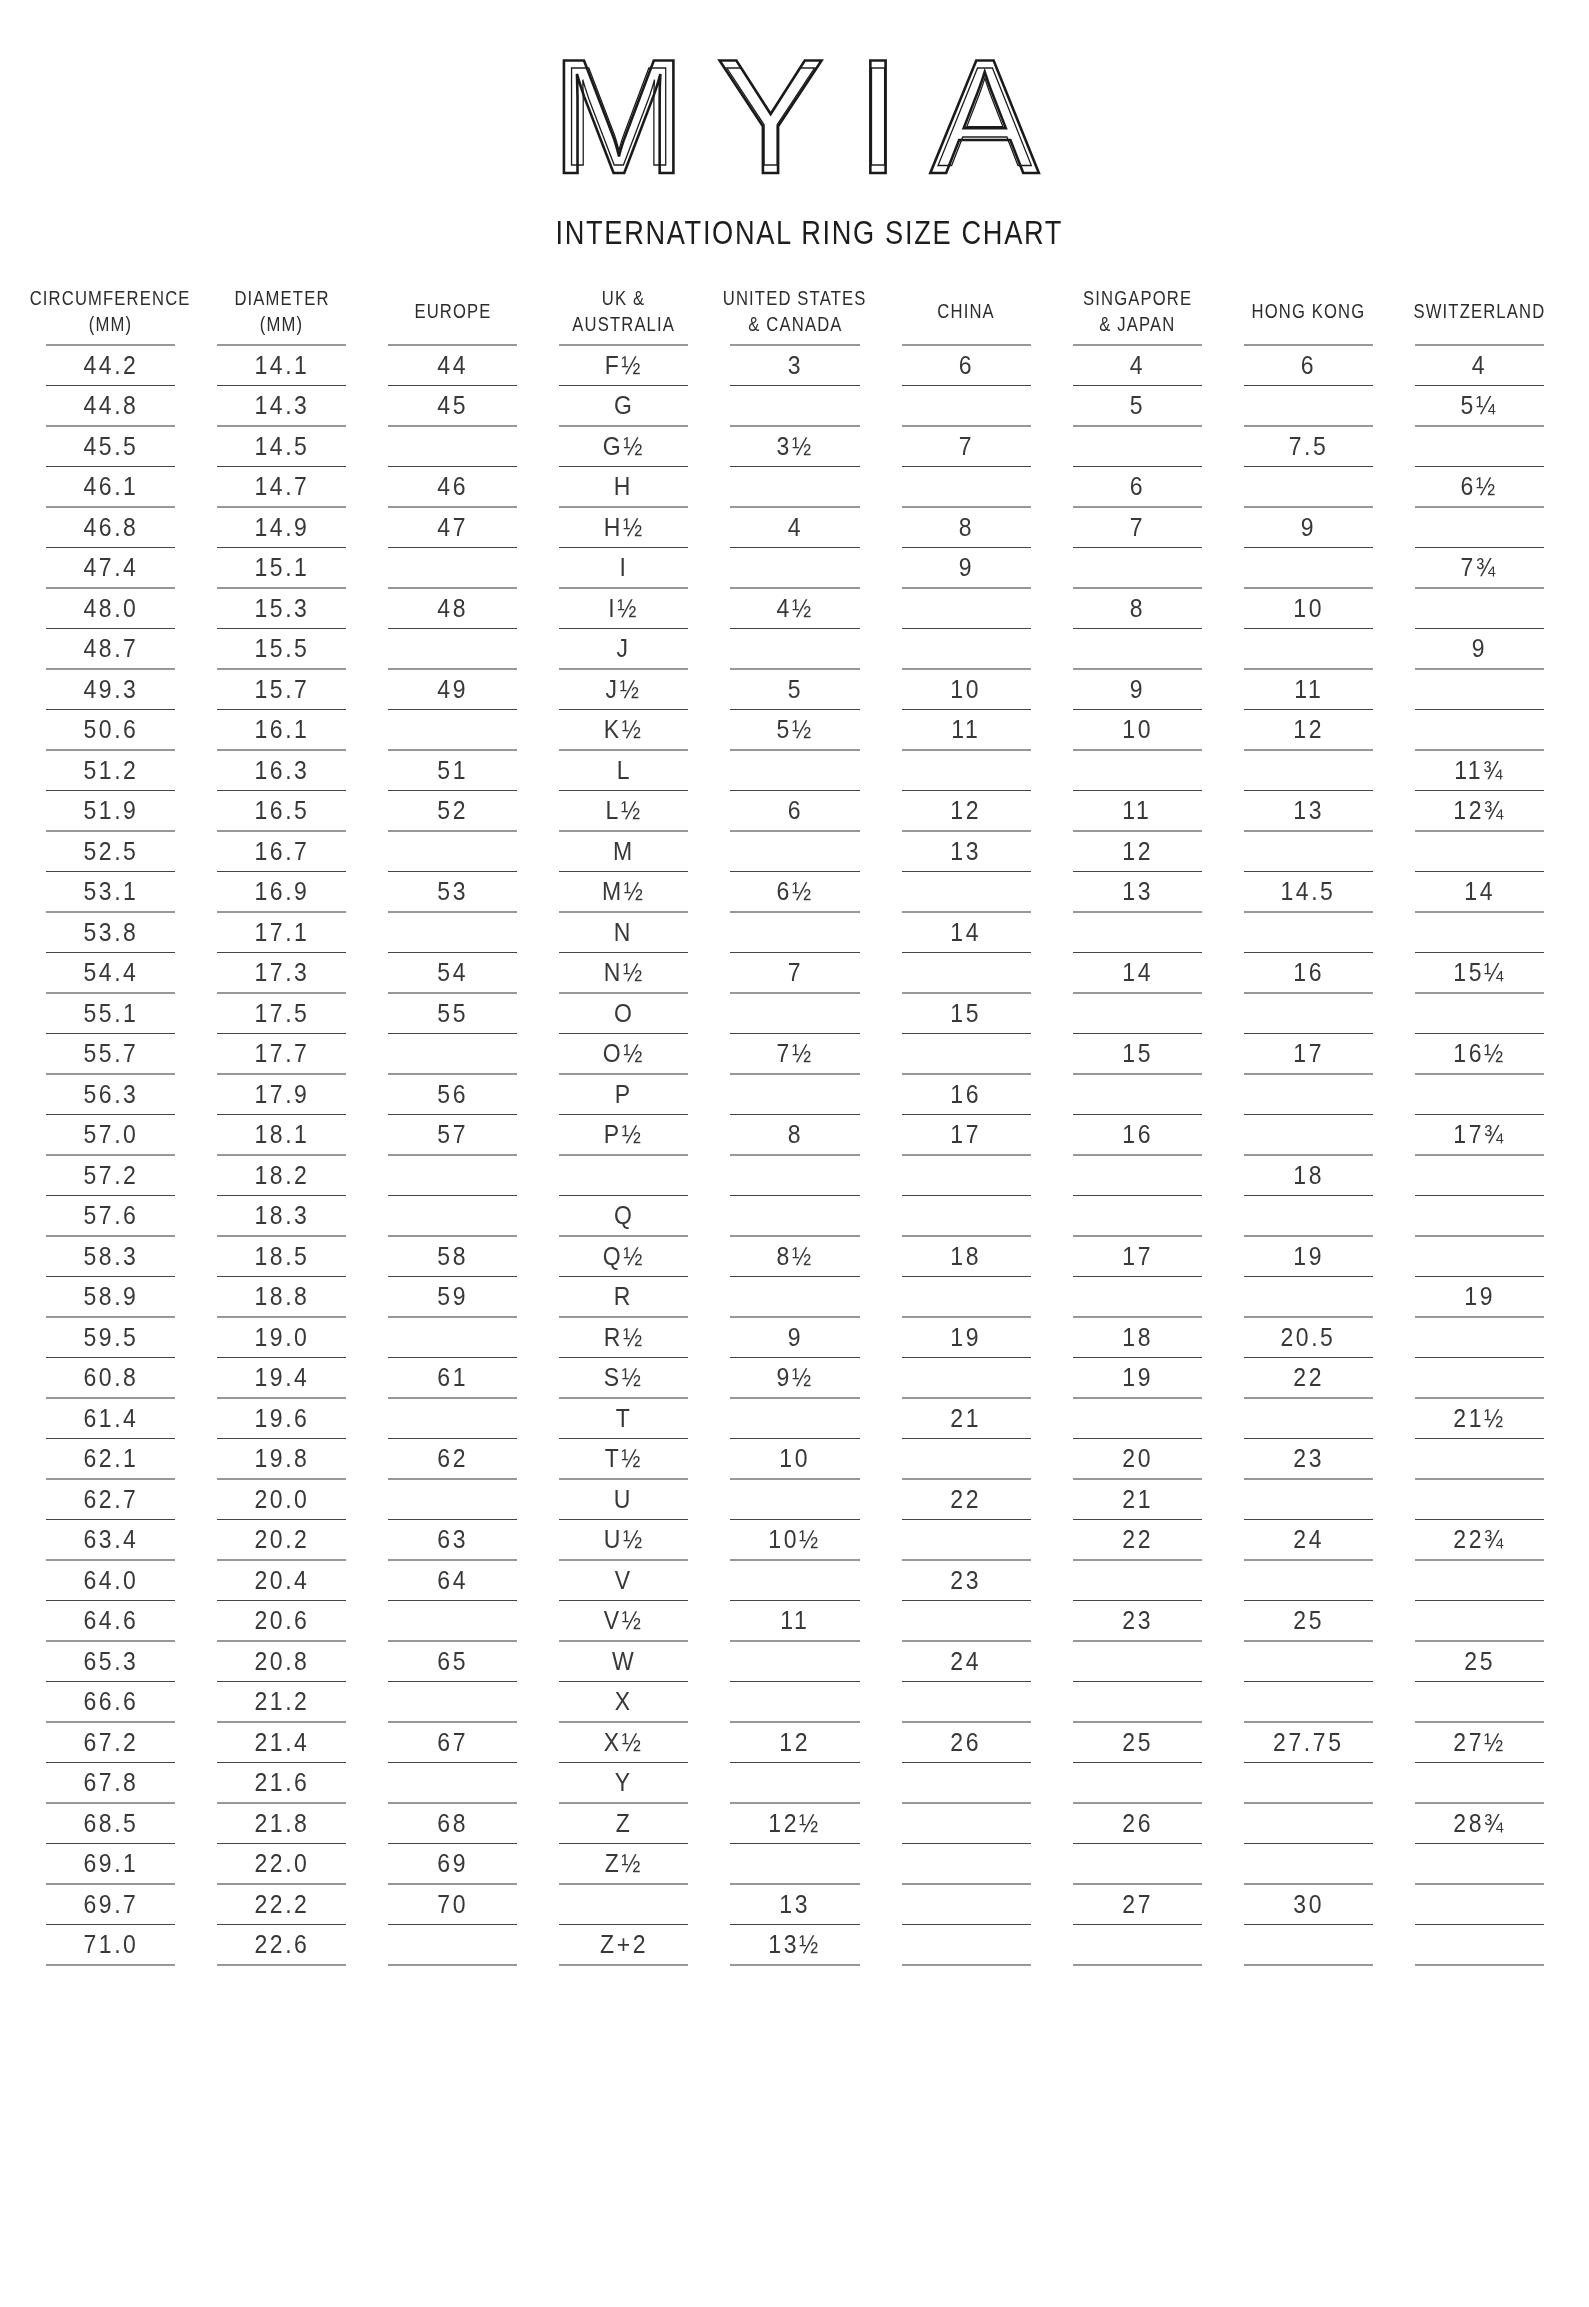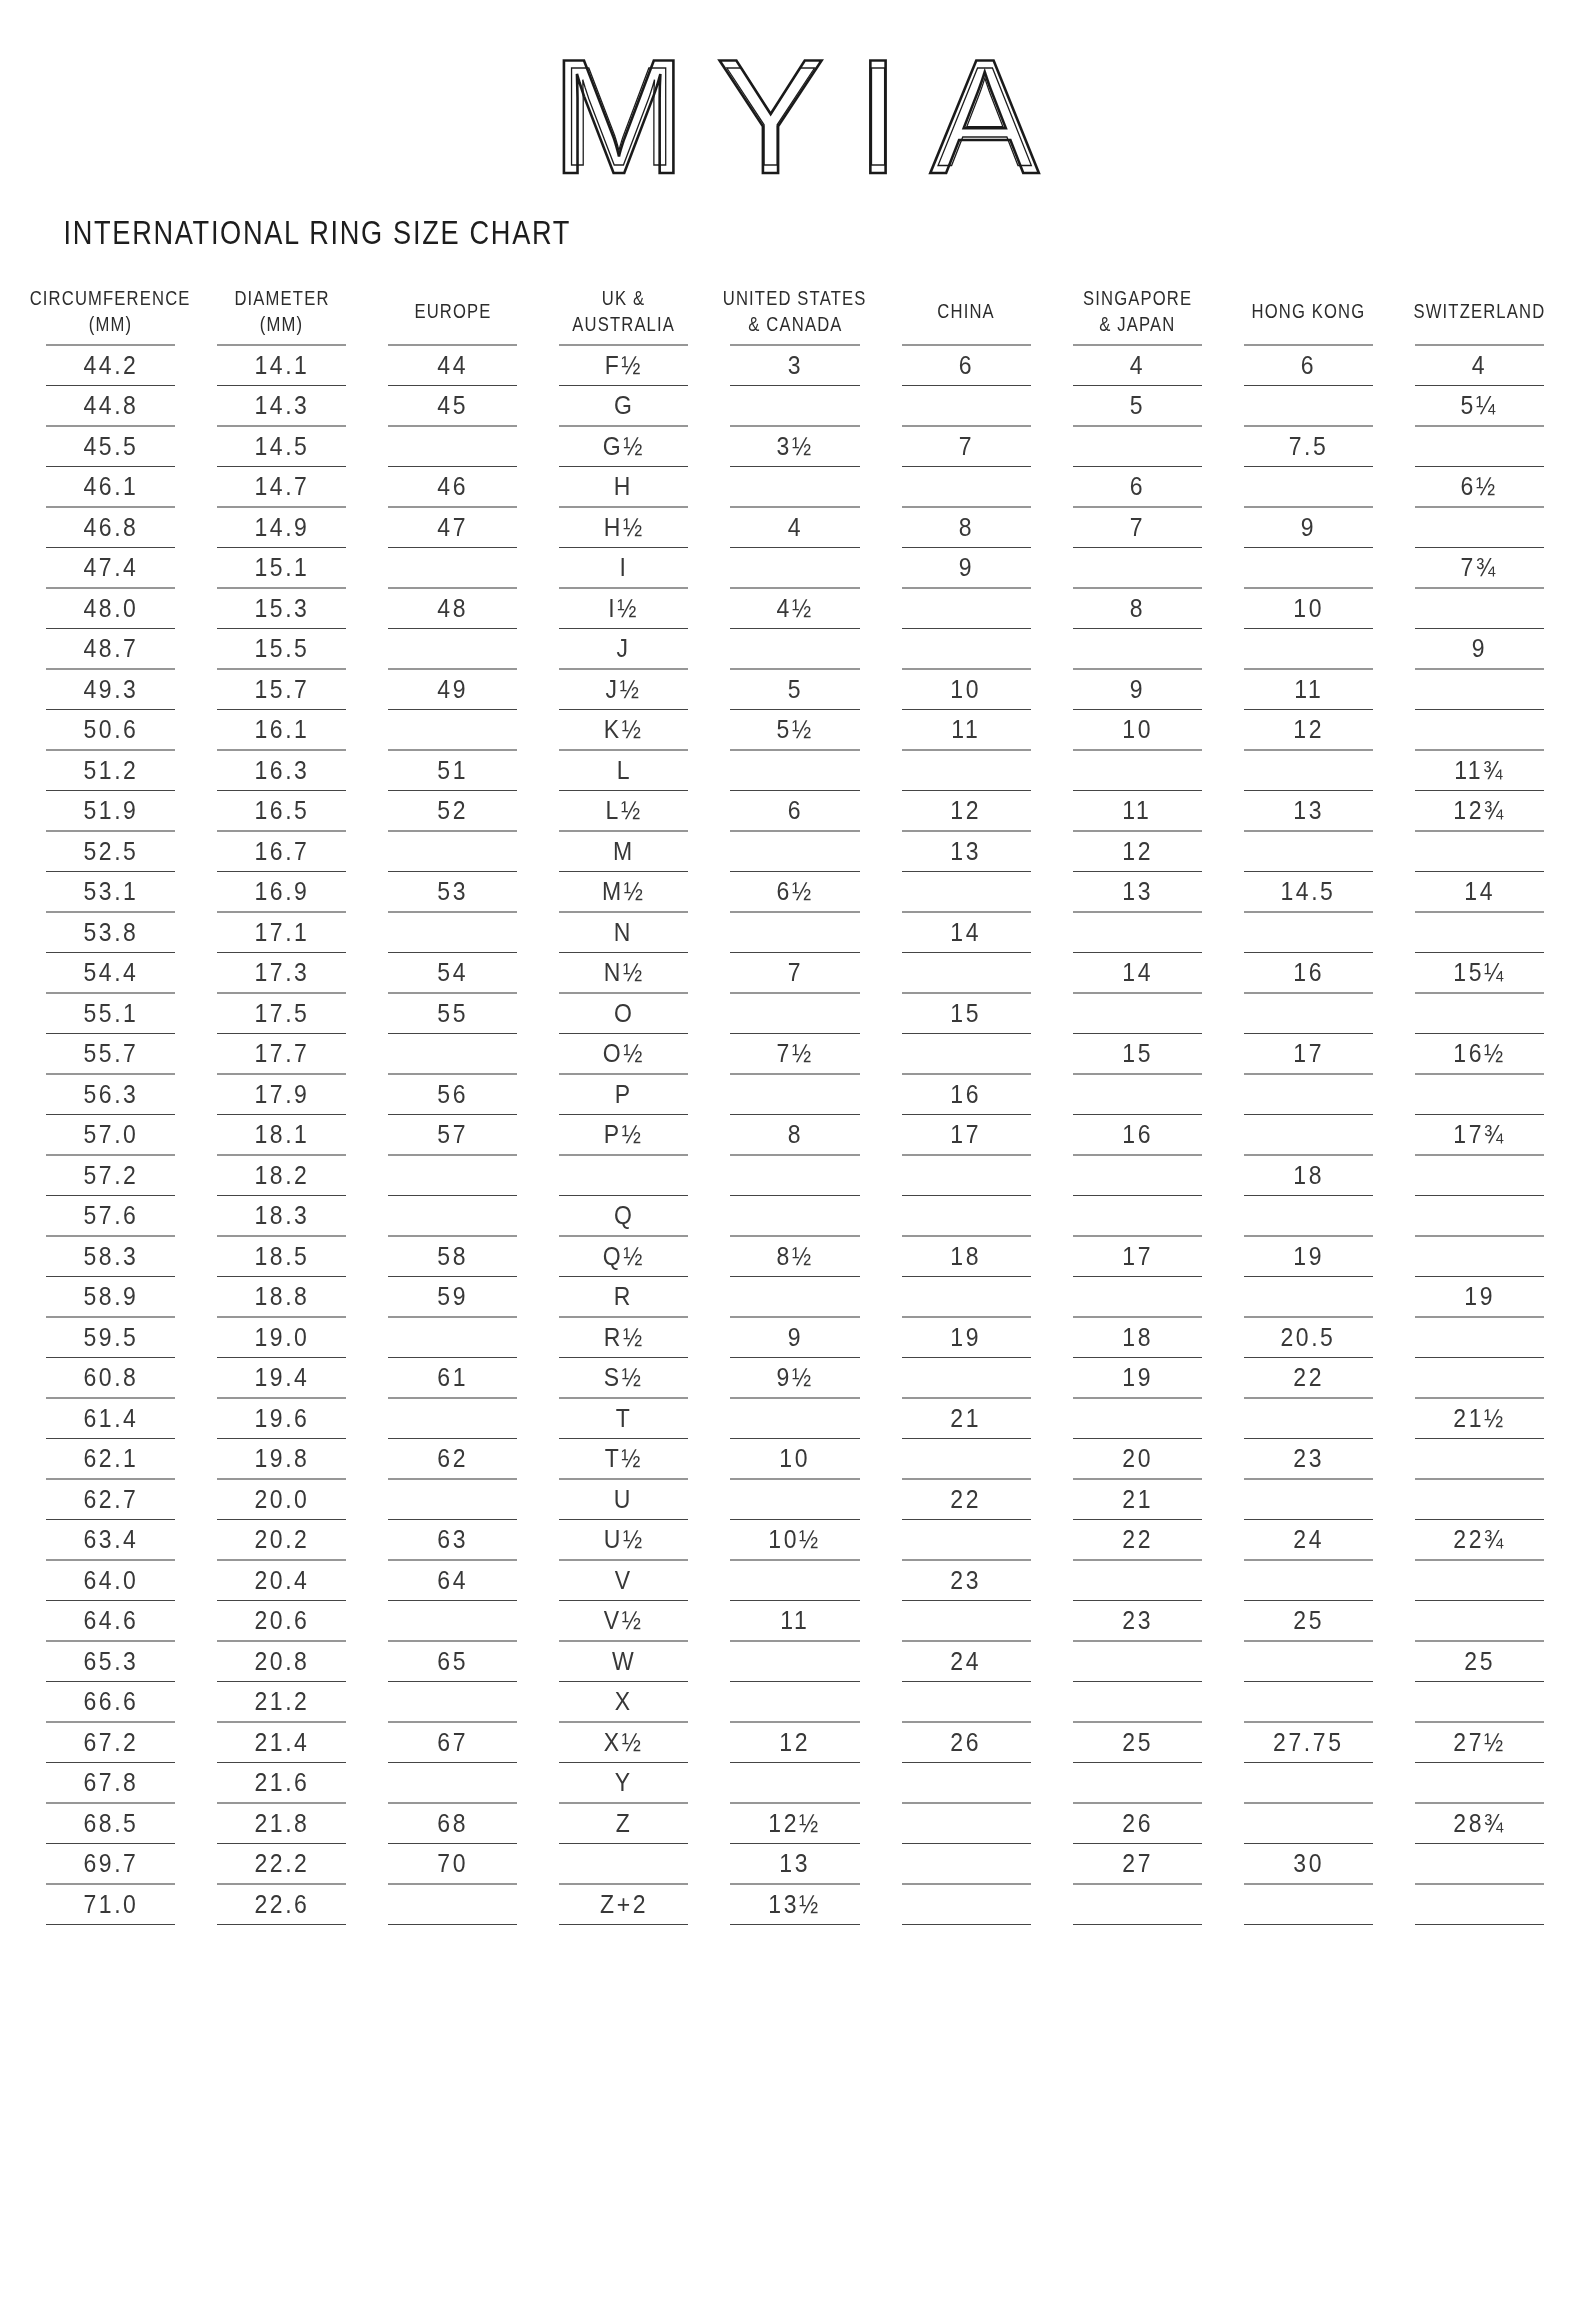--- a/index.html
+++ b/index.html
@@ -11,21 +11,21 @@
     overflow: hidden;
     font-family: "Liberation Sans", "DejaVu Sans", sans-serif;
   }
   .brand { text-align: center; }
   .logo-svg { display: inline-block; margin-top: 39px; }
   .logo-svg text {
     font-family: "Liberation Sans", "DejaVu Sans", sans-serif;
     fill: none;
     stroke: #1a1a1a;
   }
-  .title-row { text-align: left; margin-top: 25px; }
+  .title-row { text-align: center; margin-top: 25px; margin-left: 28px; }
   .title {
     display: inline-block;
     font-size: 34px;
     letter-spacing: 2.1px;
     color: #1d1d1d;
     white-space: nowrap;
     transform: scaleX(0.80);
   }
   table.ring-table {
     width: 1582px;
@@ -549,20 +549,31 @@
           <td><span class="val">21.8</span></td>
           <td><span class="val">68</span></td>
           <td><span class="val">Z</span></td>
           <td><span class="val">12½</span></td>
           <td><span class="val"></span></td>
           <td><span class="val">26</span></td>
           <td><span class="val"></span></td>
           <td><span class="val">28¾</span></td>
         </tr>
         <tr>
+          <td><span class="val">69.1</span></td>
+          <td><span class="val">22.0</span></td>
+          <td><span class="val">69</span></td>
+          <td><span class="val">Z½</span></td>
+          <td><span class="val"></span></td>
+          <td><span class="val"></span></td>
+          <td><span class="val"></span></td>
+          <td><span class="val"></span></td>
+          <td><span class="val"></span></td>
+        </tr>
+        <tr>
           <td><span class="val">69.7</span></td>
           <td><span class="val">22.2</span></td>
           <td><span class="val">70</span></td>
           <td><span class="val"></span></td>
           <td><span class="val">13</span></td>
           <td><span class="val"></span></td>
           <td><span class="val">27</span></td>
           <td><span class="val">30</span></td>
           <td><span class="val"></span></td>
         </tr>

